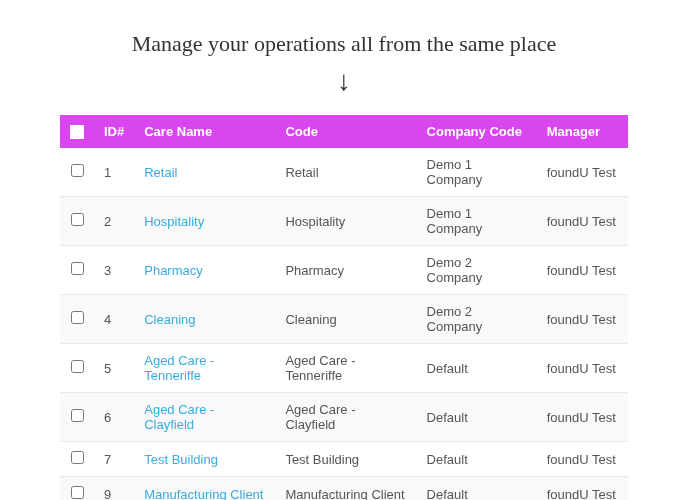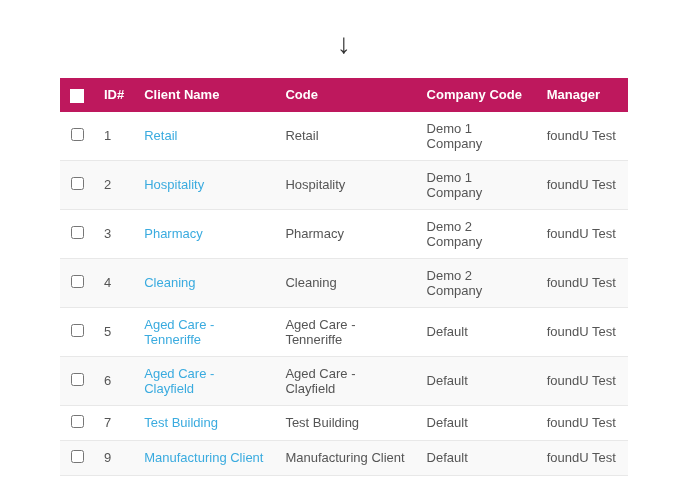--- a/index.html
+++ b/index.html
@@ -44,21 +44,21 @@
     .table-container {
       margin: 0 60px;
     }
 
     table {
       width: 100%;
       border-collapse: collapse;
     }
 
     thead tr {
-      background-color: #be185d;
+      background-color: #d946ef;
       color: #ffffff;
     }
 
     thead th {
       padding: 9px 10px;
       text-align: left;
       font-weight: 600;
       font-size: 13px;
     }
 
@@ -127,34 +127,35 @@
       width: 13px;
       height: 13px;
       accent-color: #3aabdf;
       cursor: pointer;
     }
   </style>
 </head>
 <body>
 
 <div class="header-area">
+  <div class="headline">Manage your operations all from the same place</div>
   <div class="arrow-area">
     <span class="arrow-down">↓</span>
   </div>
 </div>
 
 <div class="table-container">
   <table>
     <thead>
       <tr>
         <th class="checkbox-col">
           <span class="checkbox-header"></span>
         </th>
         <th class="id-col">ID#</th>
-        <th class="trade-col">Client Name</th>
+        <th class="trade-col">Care Name</th>
         <th class="name-col">Code</th>
         <th class="office-col">Company Code</th>
         <th class="manager-col">Manager</th>
       </tr>
     </thead>
     <tbody id="table-body">
     <tr>
           <td class="checkbox-col"><input type="checkbox" class="row-checkbox" style=""></td>
           <td>1</td>
           <td><a href="#">Retail</a></td>

